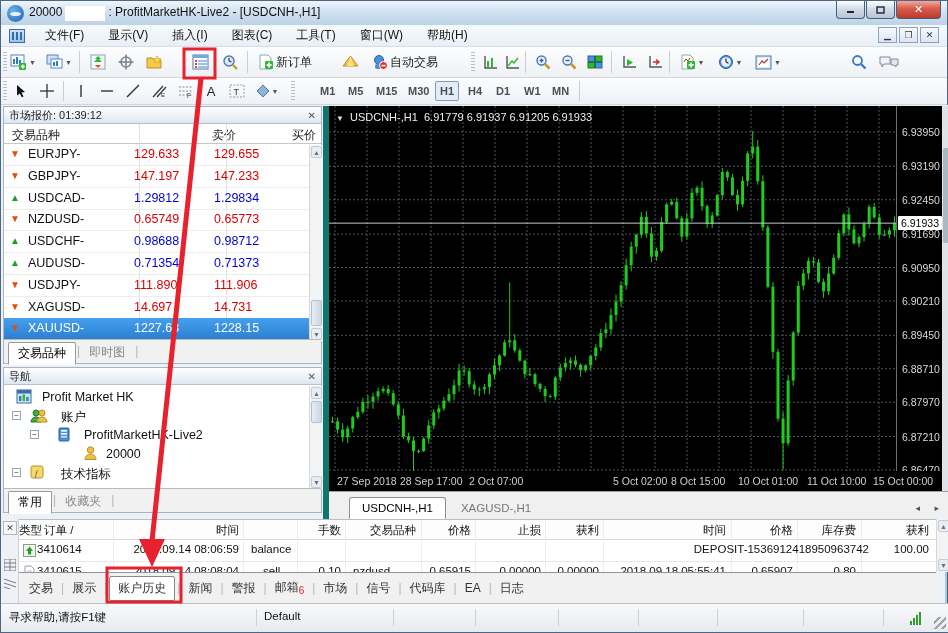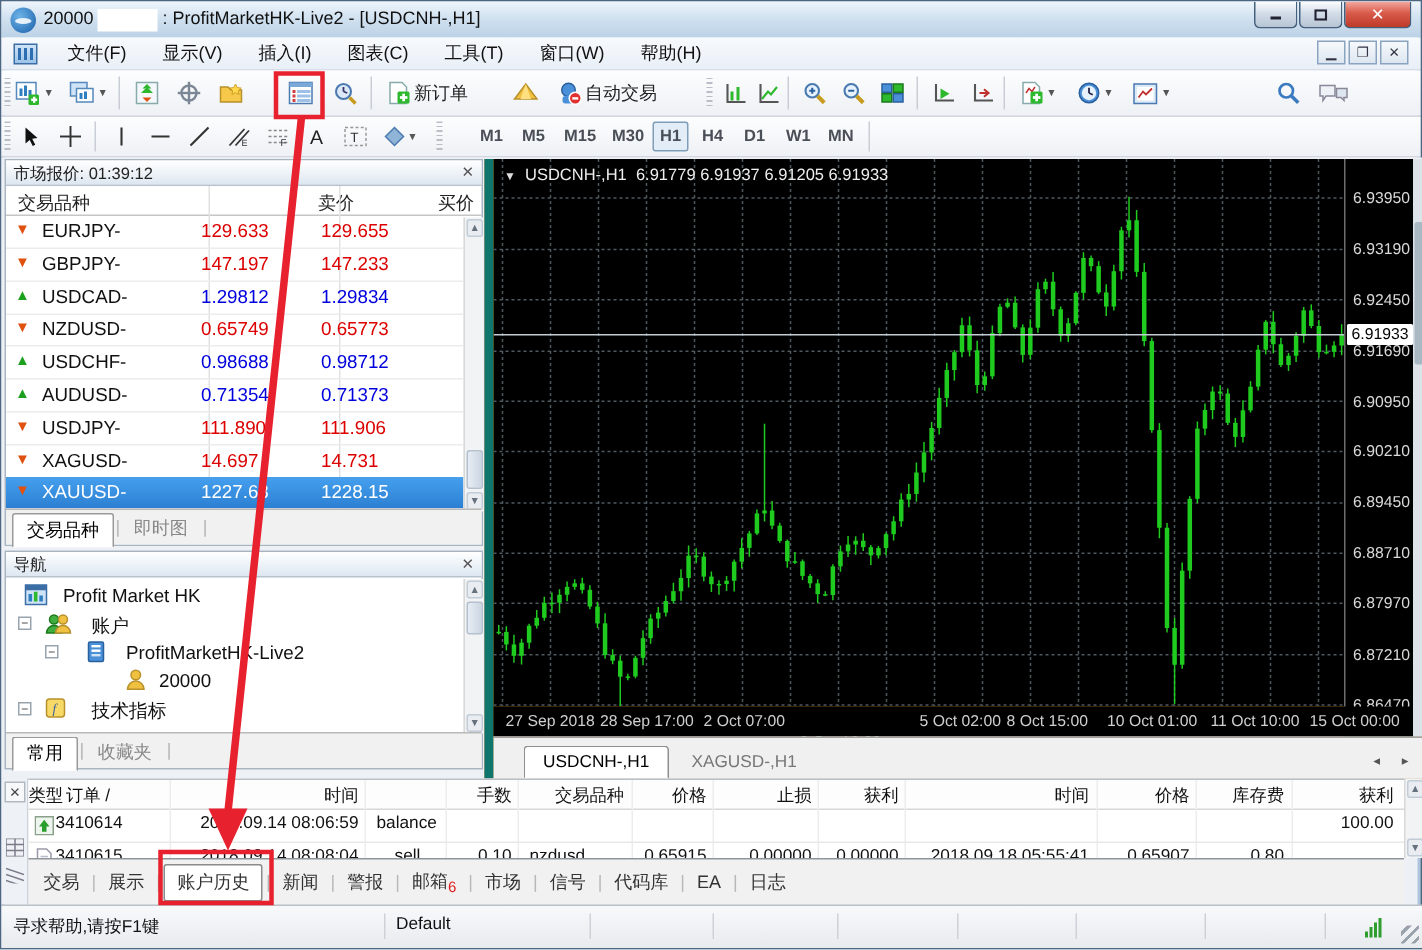--- a/index.html
+++ b/index.html
@@ -899,20 +899,21 @@
       <div class="t-colline" style="left: 778px;"></div>
       <div class="t-colline" style="left: 842px;"></div>
       <div class="t-row" style="top: 20px;">
         <span style="position: absolute; left: 4px; top: 4px;"><svg width="13" height="13" viewBox="0 0 13 13">
             <rect x="0.5" y="0.5" width="12" height="12" fill="#eef4ee" stroke="#8aa08a"></rect>
             <path d="M6.5 2.5 L10 7 L8 7 L8 10.5 L5 10.5 L5 7 L3 7 Z" fill="#2a9e2a"></path>
           </svg></span>
         <span class="t-cell" style="left: 18px;">3410614</span>
         <span class="t-cell" style="left: 0px; width: 220px; text-align: right;">2018.09.14 08:06:59</span>
         <span class="t-cell" style="left: 232px;">balance</span>
+        <span class="t-cell" style="left: 0px; width: 850px; text-align: right;">DEPOSIT-1536912418950963742</span>
         <span class="t-cell" style="left: 0px; width: 910px; text-align: right;">100.00</span>
       </div>
       <div class="t-row" style="top: 42px;">
         <span style="position: absolute; left: 5px; top: 3px;"><svg width="11" height="13" viewBox="0 0 11 13">
             <path d="M1 1 h6 l3 3 v8 h-9 z" fill="#fff" stroke="#99a"></path>
             <line x1="3" y1="6" x2="8" y2="6" stroke="#bbc"></line>
             <line x1="3" y1="8.5" x2="8" y2="8.5" stroke="#bbc"></line>
           </svg></span>
         <span class="t-cell" style="left: 18px;">3410615</span>
         <span class="t-cell" style="left: 0px; width: 220px; text-align: right;">2018.09.14 08:08:04</span>

